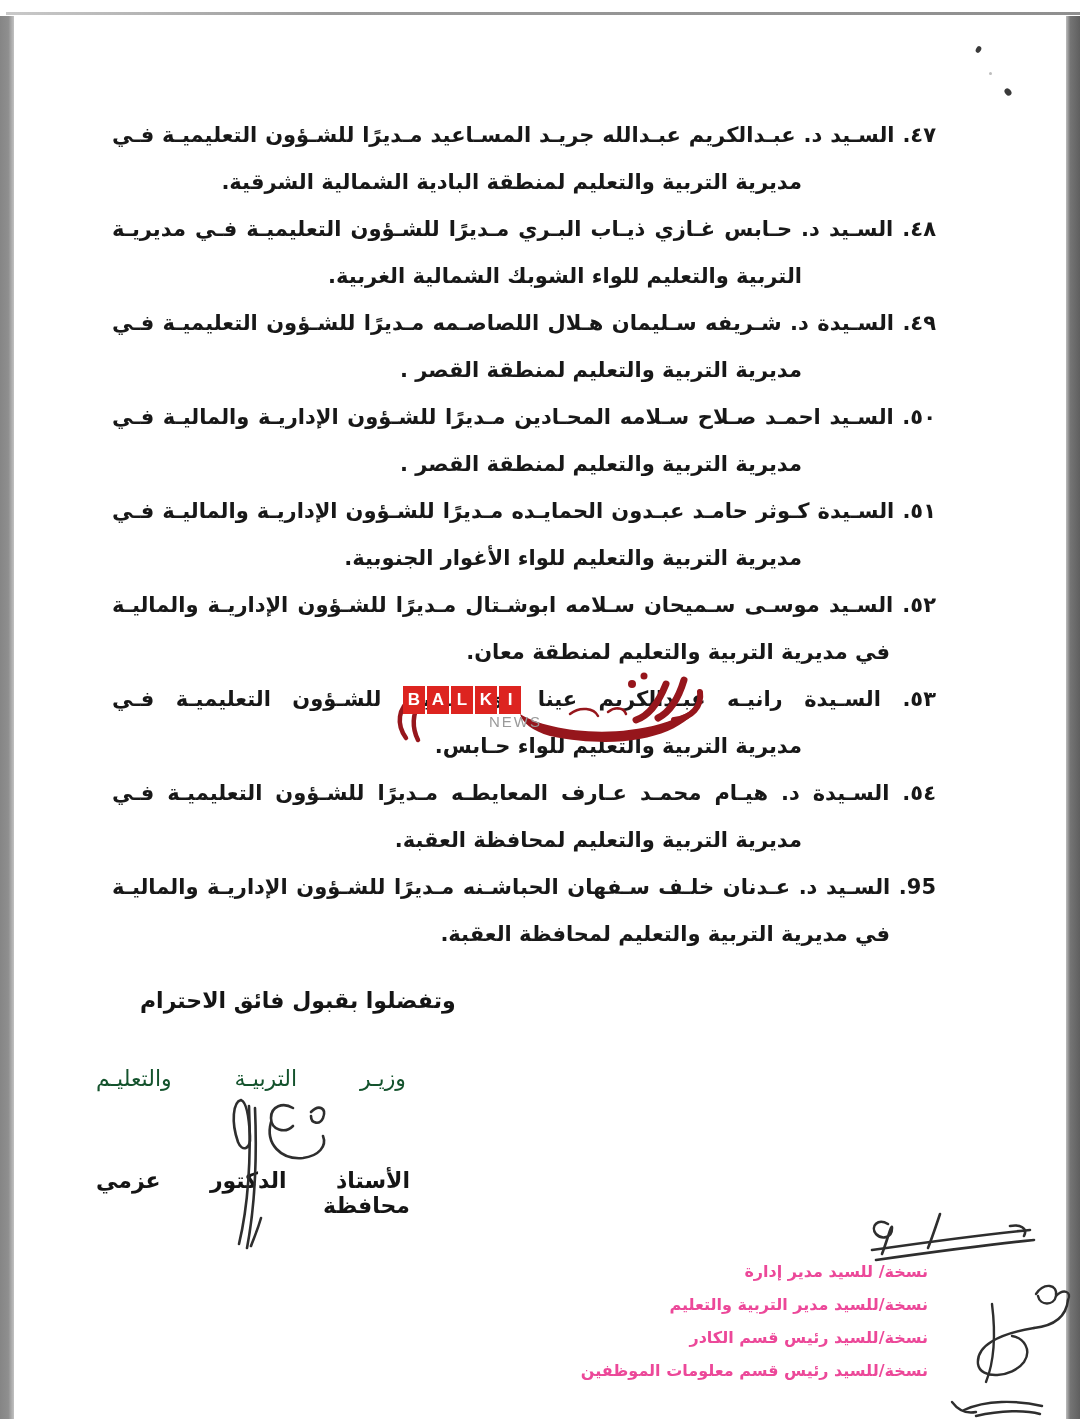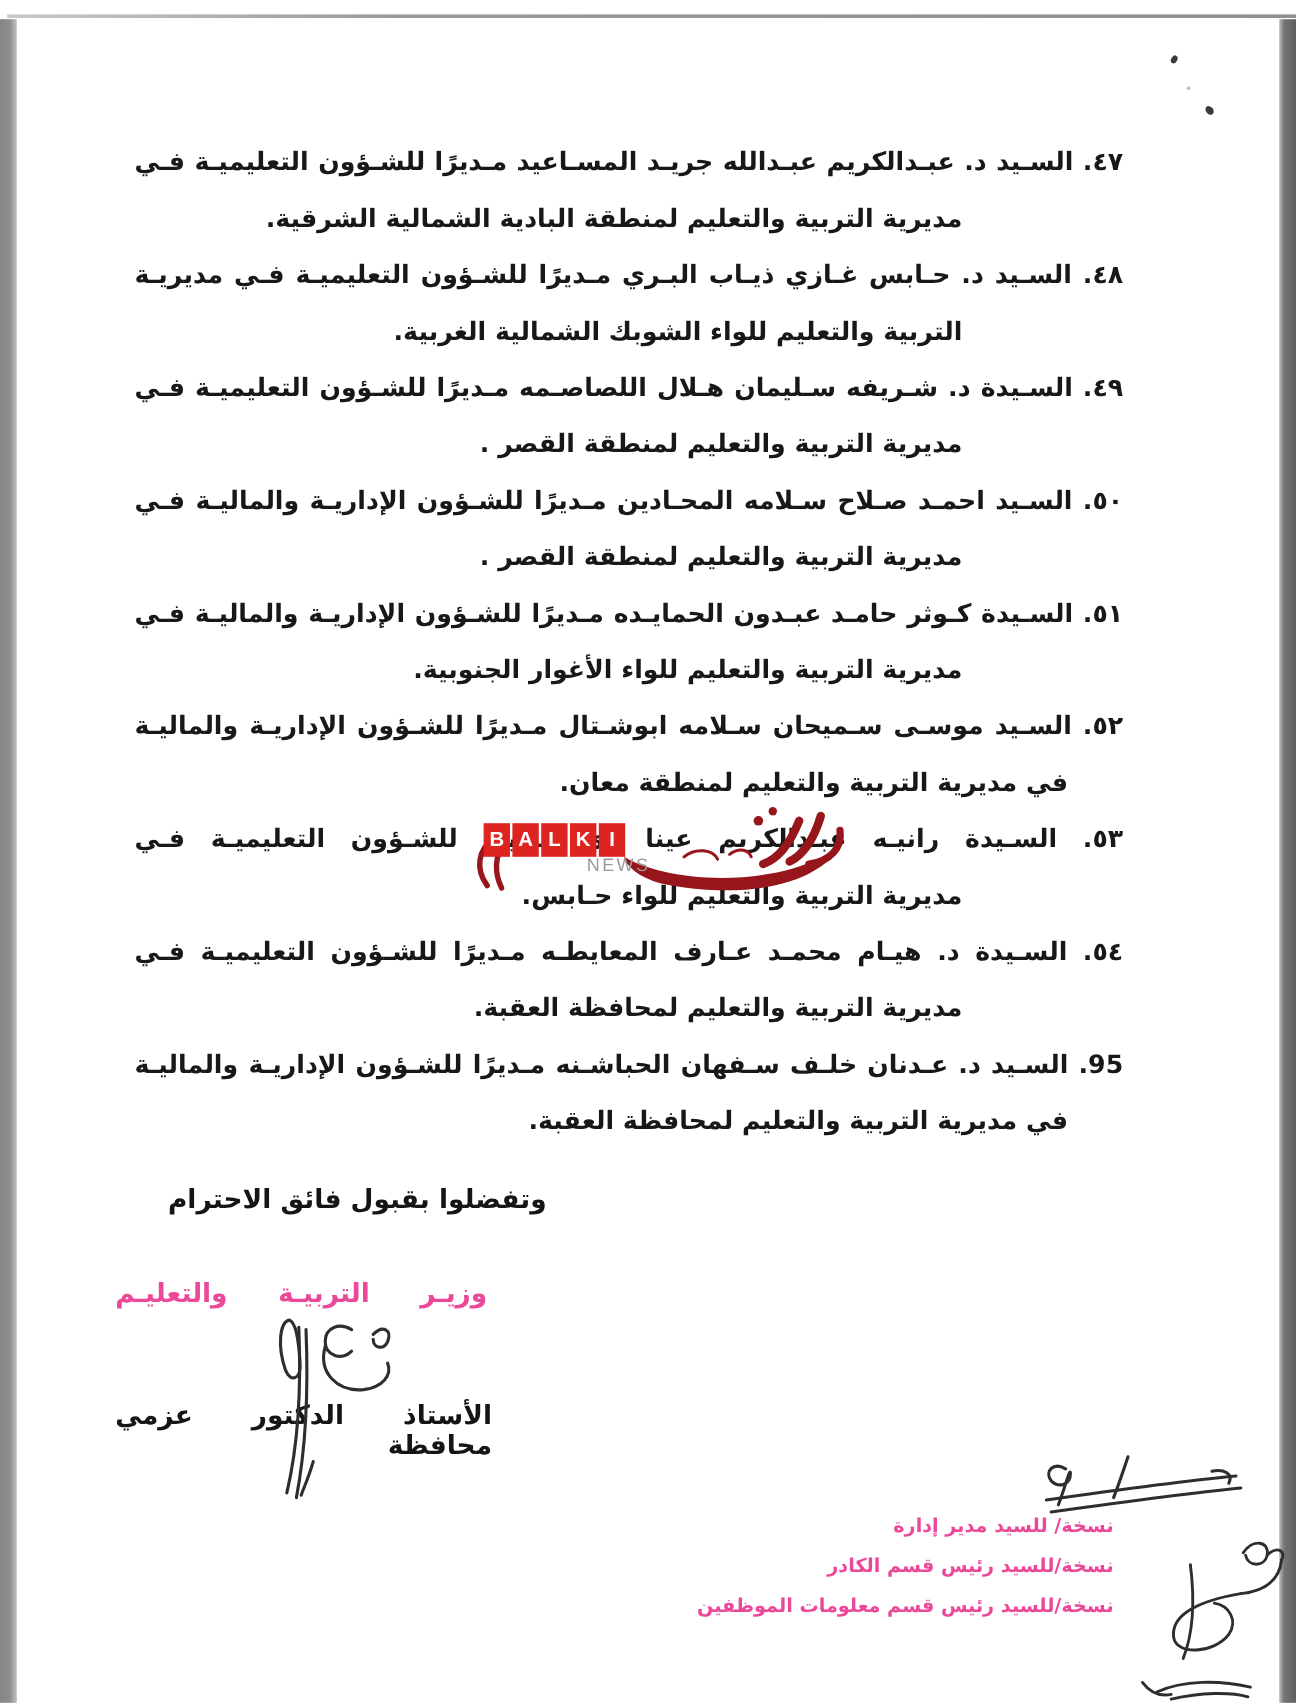--- a/index.html
+++ b/index.html
@@ -19,21 +19,21 @@
   .list{position:absolute;top:112px;left:112px;width:824px;direction:rtl;}
   .line{height:47px;line-height:47px;font-size:21px;font-weight:bold;color:#181818;}
   .l1{text-align:justify;text-align-last:justify;}
   .l2{text-align:right;padding-right:134px;}
   .item:nth-child(6) .l2, .item:nth-child(9) .l2{padding-right:46px;}
 
   .closing{position:absolute;top:988px;left:140px;width:850px;direction:rtl;text-align:left;
     font-size:22px;font-weight:bold;color:#151515;}
 
   .sig-title{position:absolute;top:1066px;left:96px;width:310px;direction:rtl;
-    font-size:22px;font-weight:bold;color:#ec4899;text-align:justify;text-align-last:justify;}
+    font-size:22px;font-weight:normal;color:#14532d;text-align:justify;text-align-last:justify;}
   .sig-name{position:absolute;top:1168px;left:96px;width:314px;direction:rtl;
     font-size:22px;font-weight:bold;color:#151515;text-align:justify;text-align-last:justify;}
 
   .copies{position:absolute;top:1255px;right:152px;direction:rtl;text-align:right;
     font-size:16px;color:#ec4899;line-height:33px;font-weight:bold;}
 
   
   .wm{position:absolute;left:403px;top:686px;z-index:6;}
   .wm-blocks{display:flex;gap:2px;position:relative;z-index:4;}
   .wm-block{width:22px;height:28px;display:flex;align-items:center;justify-content:center;
@@ -108,20 +108,21 @@
     <path d="M 24 14 C 26 60, 24 110, 14 152"></path>
     <path d="M 30 16 C 32 64, 30 114, 22 156"></path>
     <path d="M 36 126 C 32 140, 28 148, 26 154"></path>
     <path d="M 68 16 C 58 10, 46 14, 46 26 C 46 38, 60 42, 68 34"></path>
     <path d="M 86 20 C 94 12, 102 16, 98 26 C 95 33, 86 32, 86 24"></path>
     <path d="M 46 30 C 40 52, 56 68, 78 66 C 94 64, 102 54, 98 44"></path>
   </svg>
 
   <div class="copies" id="copies">
       <div>نسخة/ للسيد مدير إدارة</div>
+      <div>نسخة/للسيد مدير التربية والتعليم</div>
       <div>نسخة/للسيد رئيس قسم الكادر</div>
       <div>نسخة/للسيد رئيس قسم معلومات الموظفين</div>
     </div>
 
   <svg class="sig-svg" style="left:858px;top:1208px;" width="185" height="62" viewBox="0 0 185 62" fill="none" stroke="#2e2e2e" stroke-width="2.6" stroke-linecap="round">
     <path d="M 30 16 C 20 10, 12 18, 18 26 C 24 32, 34 30, 34 20 C 34 14, 30 30, 24 46"></path>
     <path d="M 82 6 C 78 18, 74 30, 70 40"></path>
     <path d="M 14 42 C 70 34, 130 26, 172 22"></path>
     <path d="M 18 52 C 75 44, 135 36, 176 32"></path>
     <path d="M 152 18 C 162 16, 170 20, 166 28"></path>

